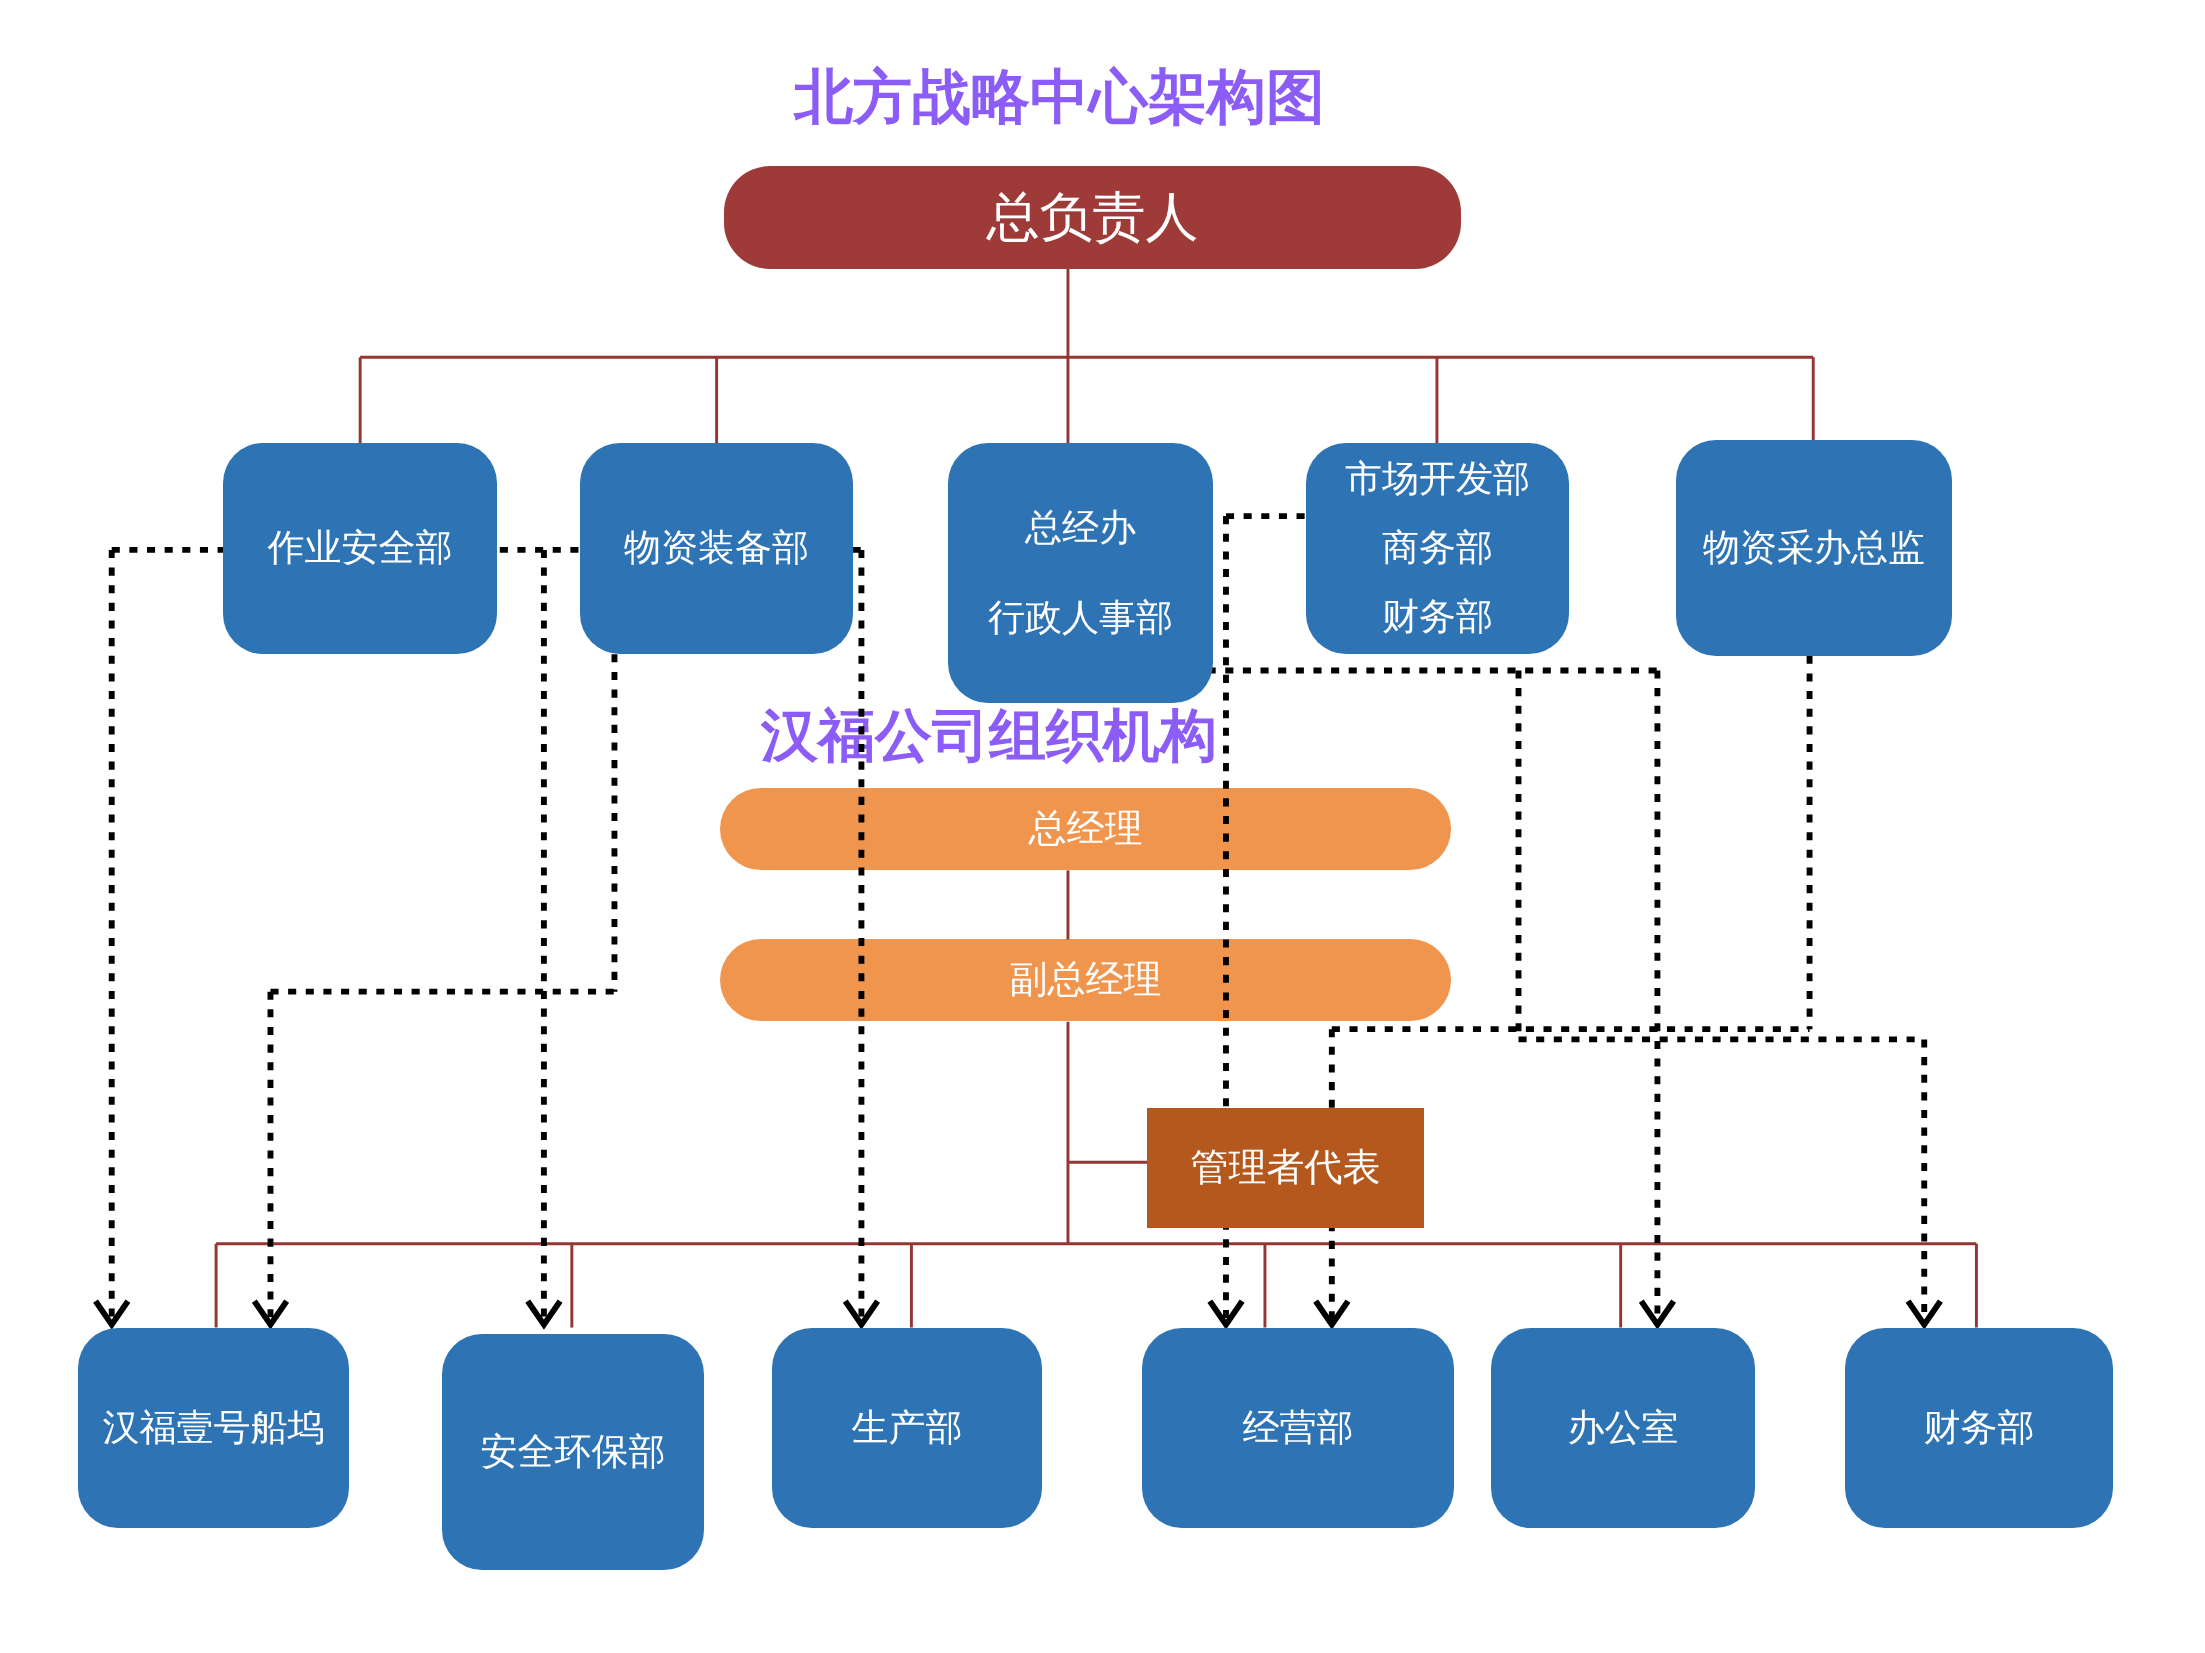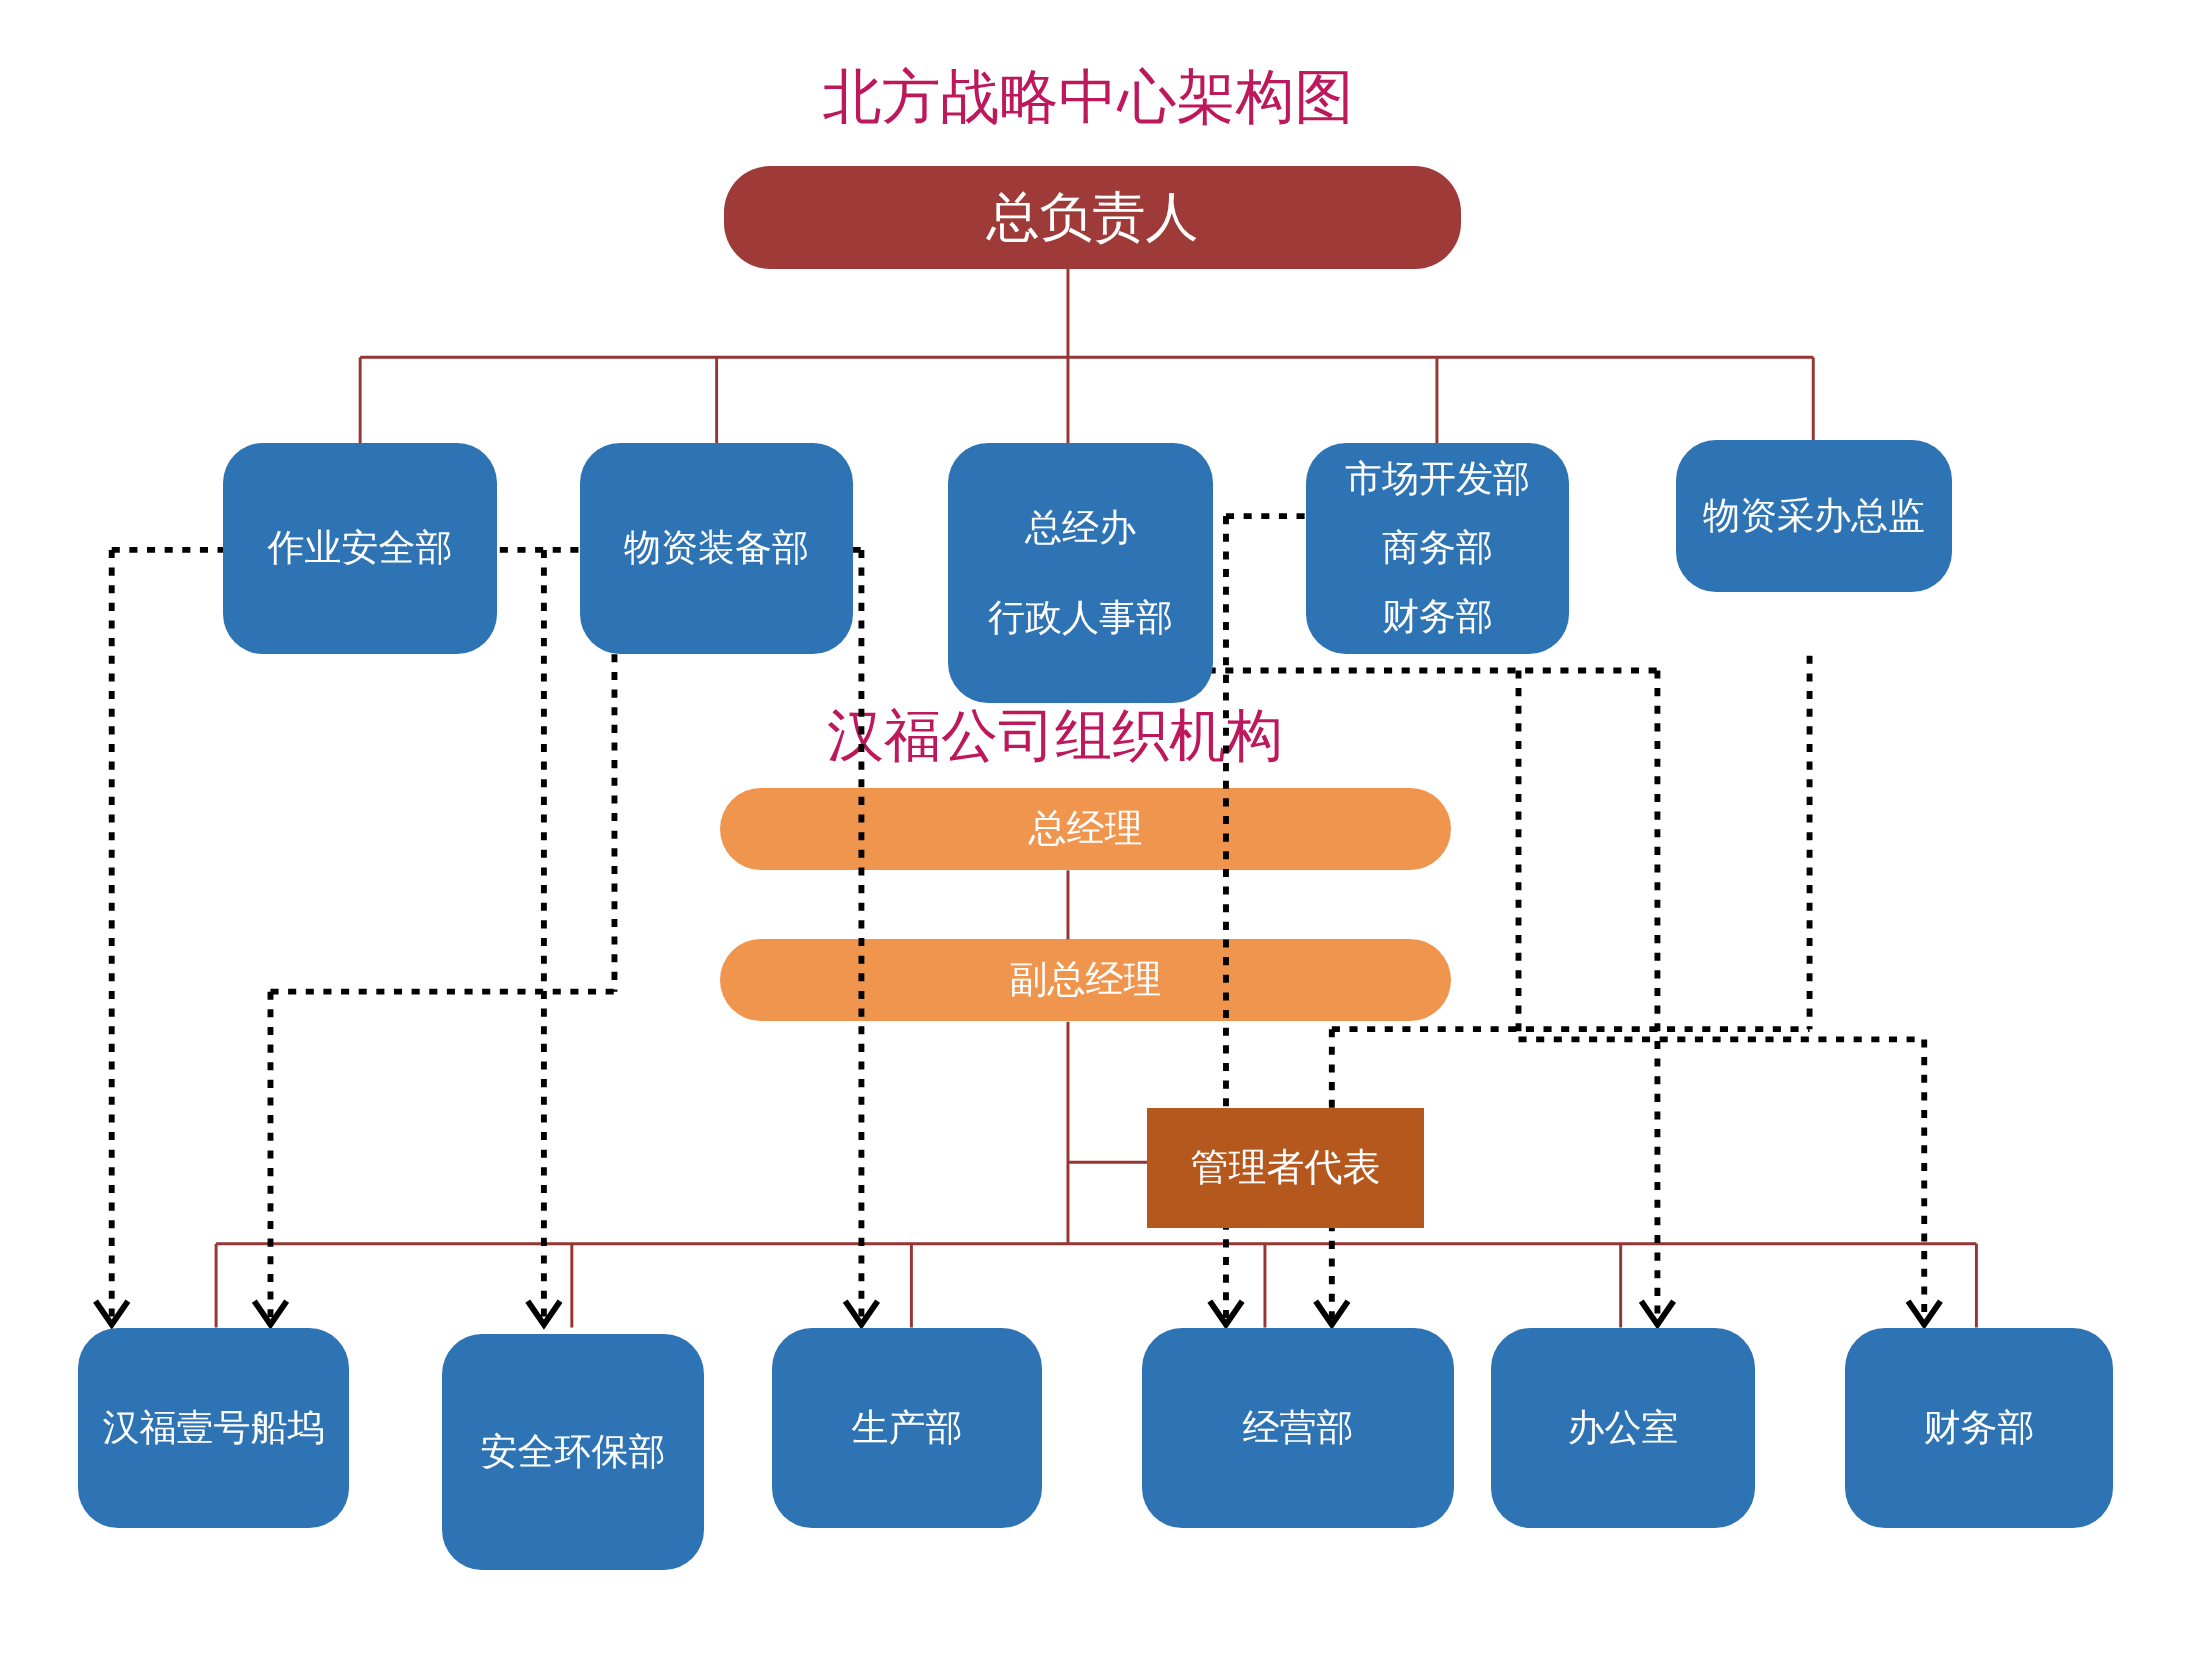--- a/index.html
+++ b/index.html
@@ -9,25 +9,26 @@
     height: 1654px;
     background: #ffffff;
     overflow: hidden;
     font-family: "Liberation Sans", sans-serif;
   }
   .layer0 { z-index: 0; }   
   .layer2 { z-index: 2; }
 
   .title {
     position: absolute;
-    color: #be185d;
-    text-align: center;
+    color: #8b5cf6;
+    text-align: left;
     line-height: 1.1;
     white-space: nowrap;
     z-index: 0;
+    font-weight: bold;
   }
   #title-top  { left: 794px; top: 65px;  width: 588px; font-size: 59px; }
   #title-mid  { left: 761px; top: 666px; width: 588px; font-size: 57px; margin-top: 38px; }
 
   .node {
     position: absolute;
     display: flex;
     flex-direction: column;
     align-items: center;
     justify-content: center;
@@ -138,21 +139,21 @@
   </div>
   <div class="node blue gap2 layer2" style="left:948px; top:443px; width:265px; height:260px;">
     <span>总经办</span>
     <span>行政人事部</span>
   </div>
   <div class="node blue gap3 layer2" style="left:1306px; top:443px; width:263px; height:211px;">
     <span>市场开发部</span>
     <span>商务部</span>
     <span>财务部</span>
   </div>
-  <div class="node blue layer2" style="left:1676px; top:440px; width:276px; height:152px;">
+  <div class="node blue layer2" style="left:1676px; top:440px; width:276px; height:216px;">
     <span>物资采办总监</span>
   </div>
 
   <div class="node brown layer2" style="left:1147px; top:1108px; width:277px; height:120px;">
     <span>管理者代表</span>
   </div>
 
   <div class="node blue layer2" style="left:78px; top:1328px; width:271px; height:200px;justify-content:center;">
     <span>汉福壹号船坞</span>
   </div>

